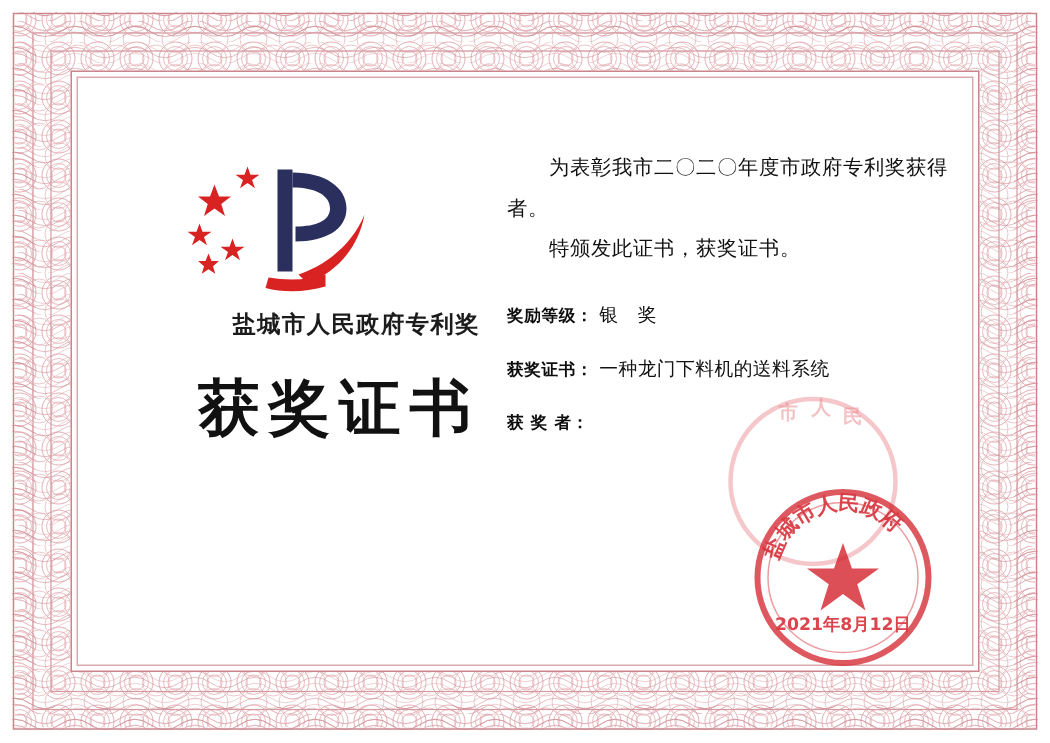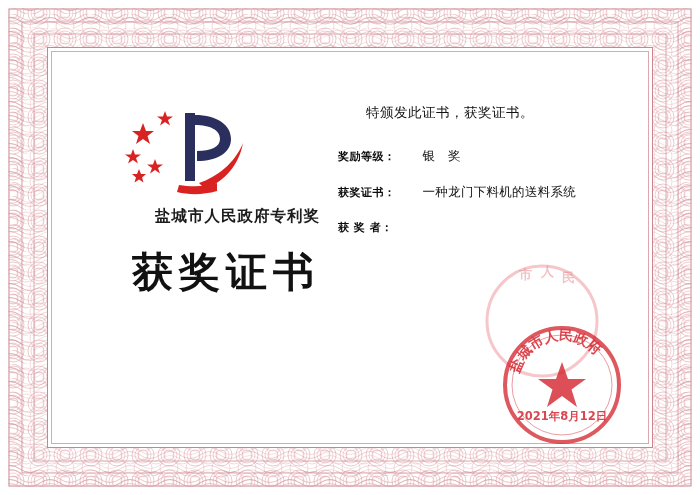--- a/index.html
+++ b/index.html
@@ -123,21 +123,21 @@
   .field-label {
     font-size: 11px;
     font-weight: bold;
     color: #0d0d0d;
     white-space: nowrap;
     letter-spacing: 0.5px;
   }
   .field-value {
     font-size: 12.5px;
     color: #111111;
-    margin-left: 27px;
+    margin-left: 4px;
     letter-spacing: 0.3px;
   }
 
   
   .seal {
     position: absolute;
     right: 22px;
     bottom: -6px;
     width: 122px;
     height: 122px;
@@ -231,20 +231,21 @@
         </svg>
       </div>
 
       <div class="org-line">盐城市人民政府专利奖</div>
 
       <div class="award-title">获奖证书</div>
     </div>
 
     <div class="right-col">
 
+      <div class="para indent">为表彰我市二〇二〇年度市政府专利奖获得者。</div>
       <div class="para indent">特颁发此证书，获奖证书。</div>
 
       <div class="fields">
 
         <div class="field-row">
           <span class="field-label">奖励等级：</span>
           <span class="field-value">银　奖</span>
         </div>
 
         <div class="field-row">

